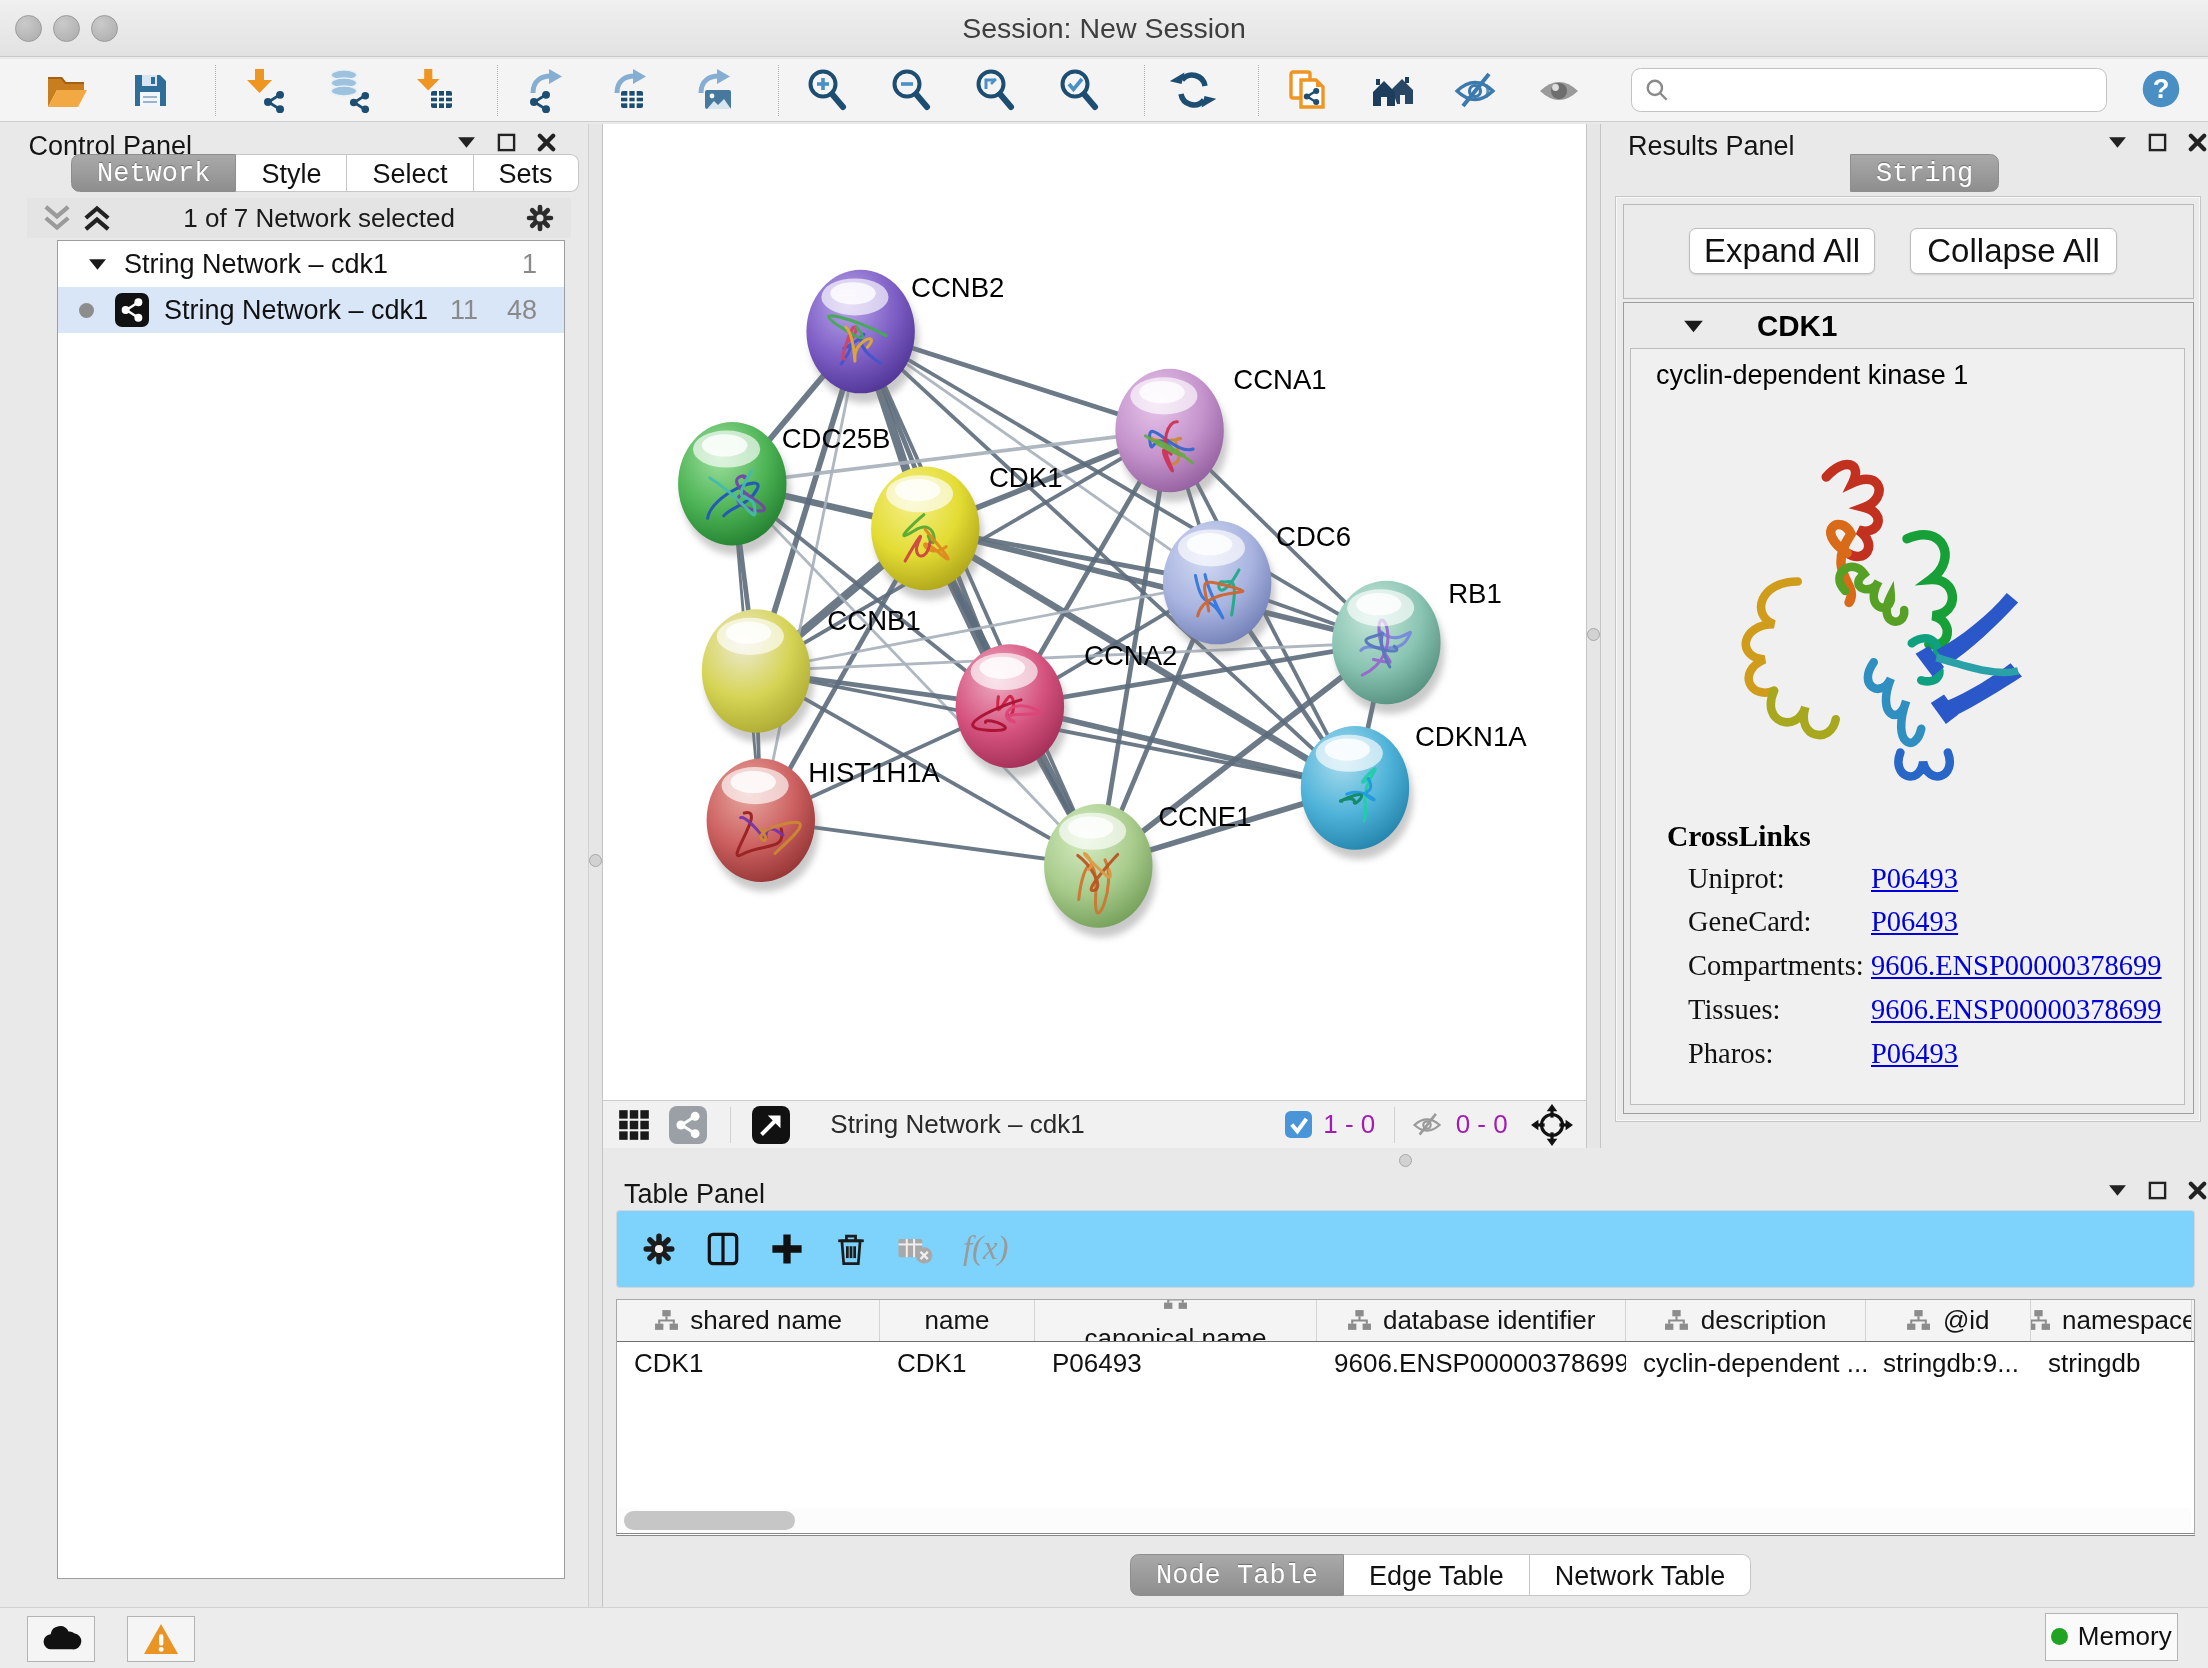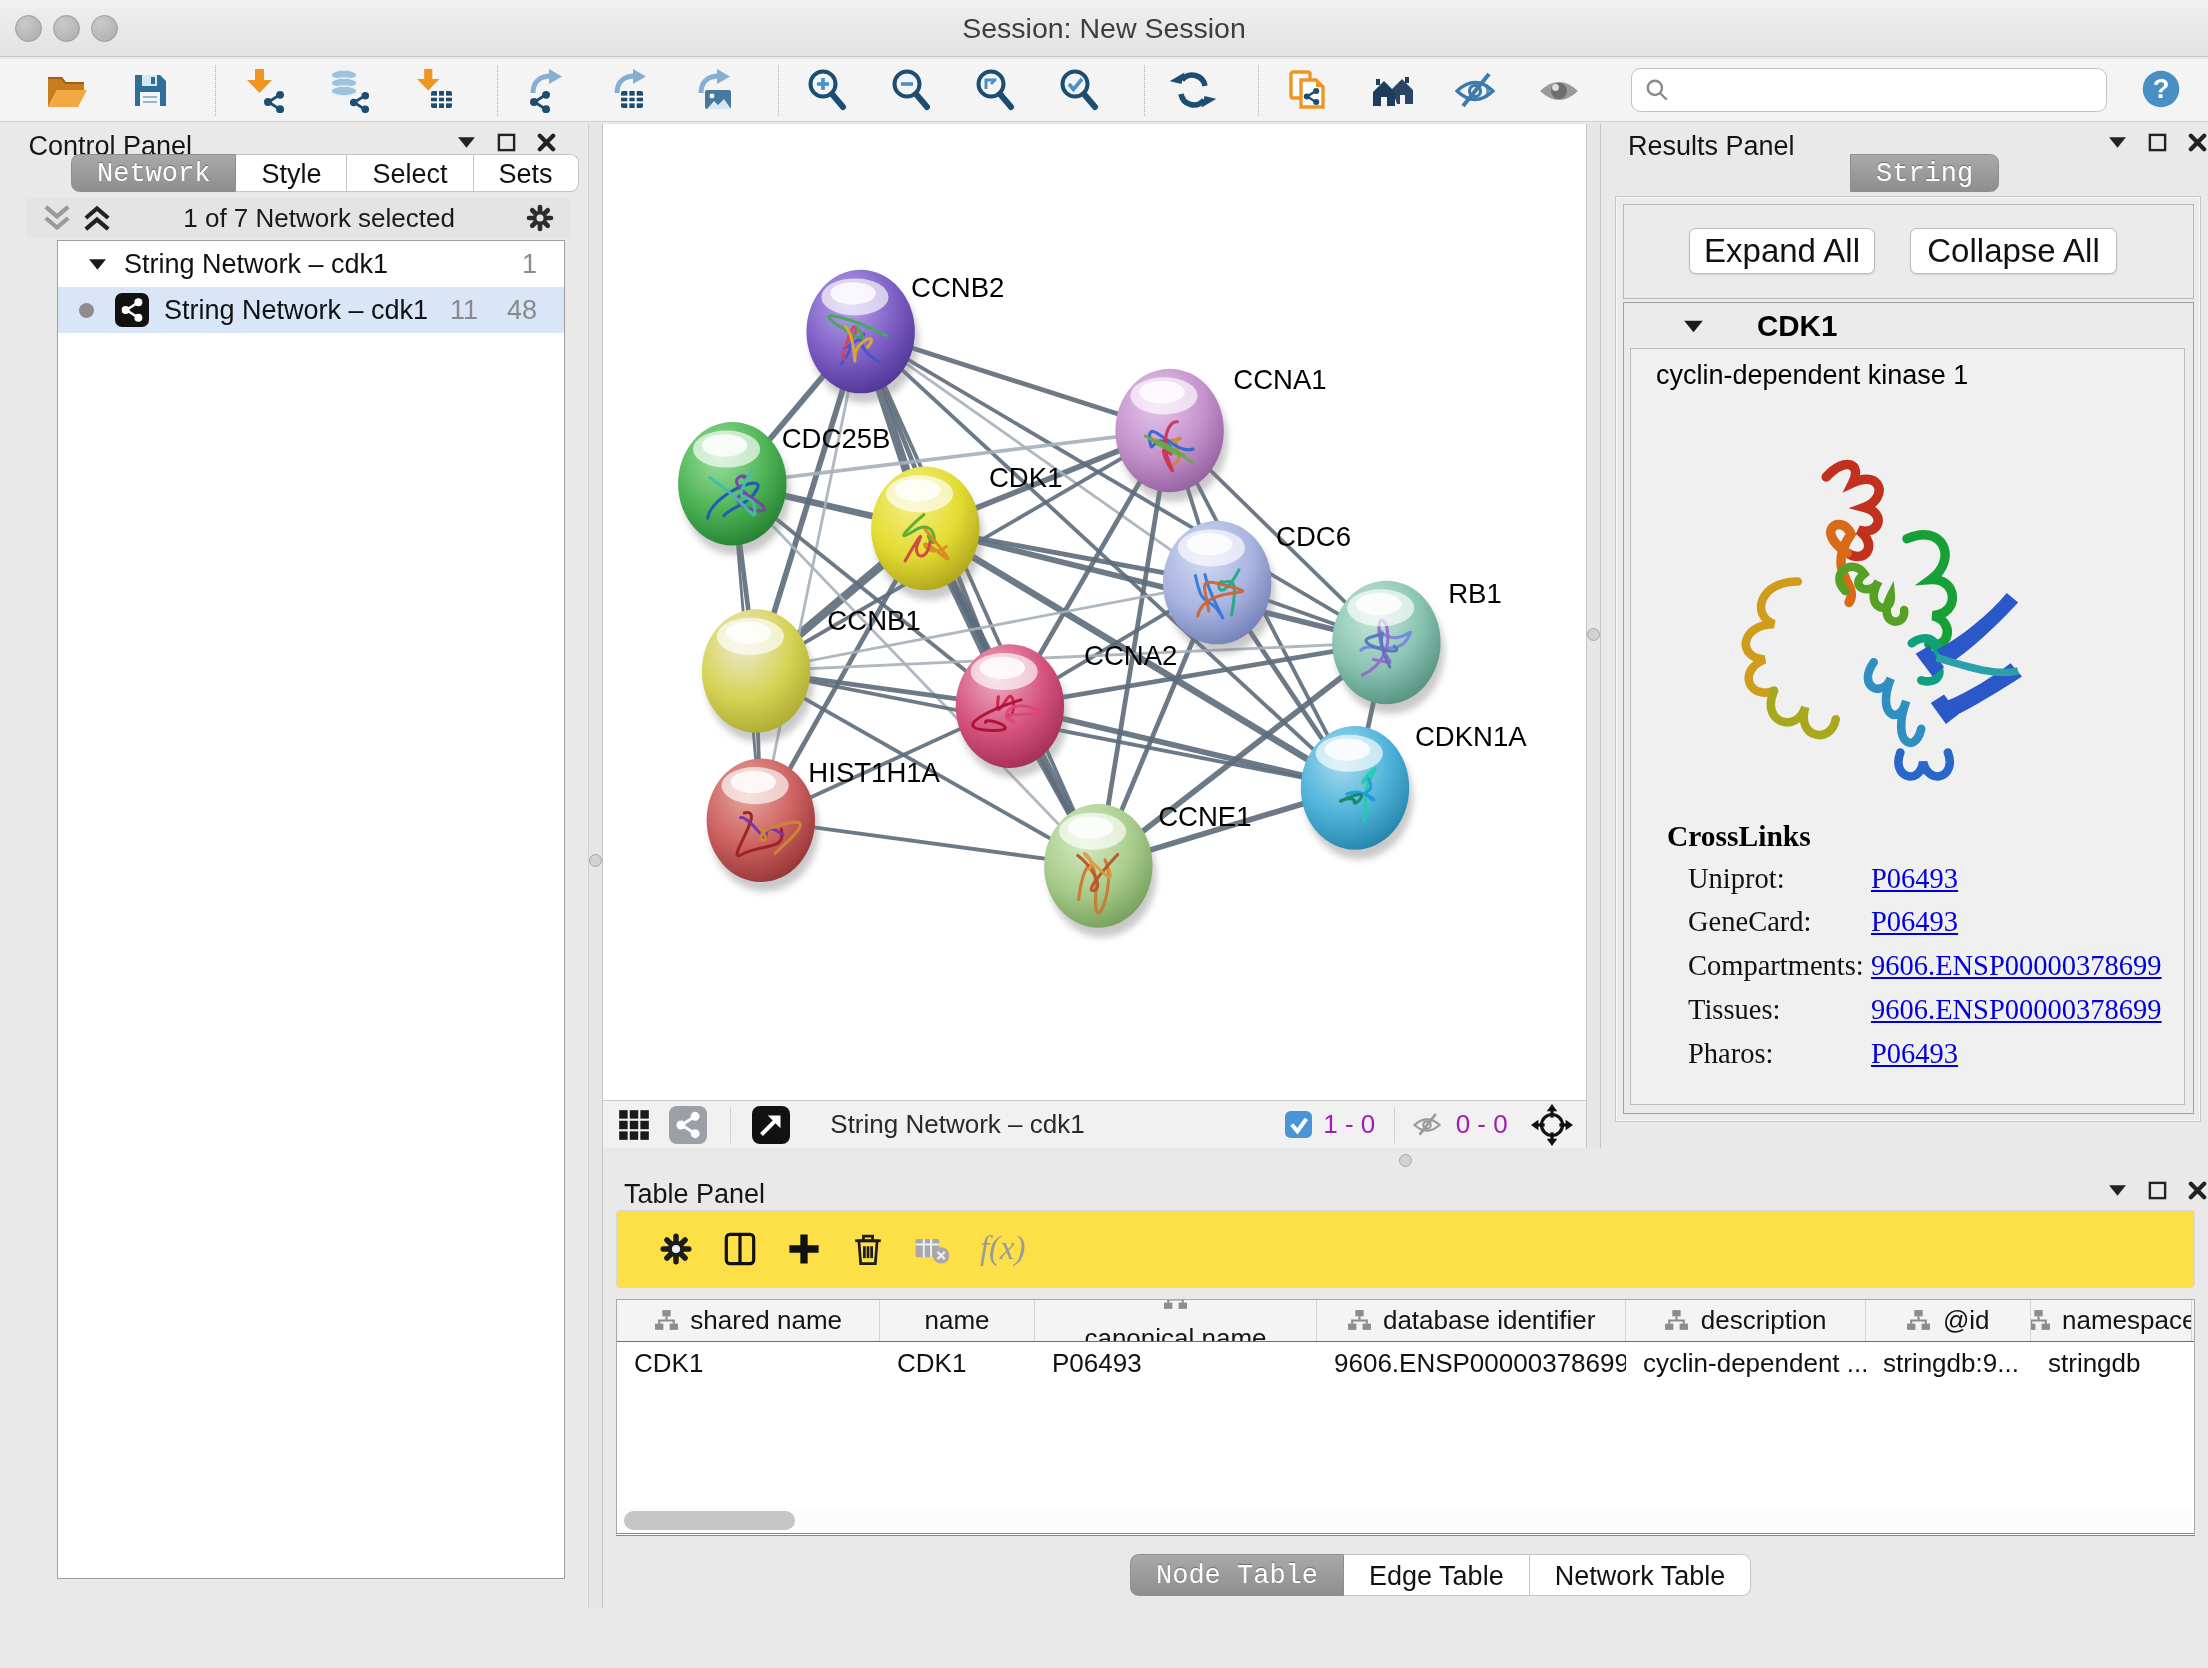--- a/index.html
+++ b/index.html
@@ -50,21 +50,21 @@
 #rp-outer { left:1615px; top:196px; width:586px; height:926px; background:#ebebeb; border:1.9px solid #c6c6c6; box-shadow:inset 0 0 0 1px #f8f8f8; }
 #rp-sub { left:1623px; top:204px; width:571px; height:95px; border:1px solid #b8b8b8; }
 #rp-cdk { left:1623px; top:302px; width:571px; height:812px; border:1px solid #9e9e9e; }
 #rp-inner { left:1630px; top:348px; width:555px; height:757px; background:#f0f0f0; border:1px solid #bdbdbd; }
 .btn { position:absolute; height:46px; background:#fff; border:1px solid #bdbdbd; border-radius:7px; font-size:33px; color:#111; display:flex; align-items:center; justify-content:center; box-shadow:0 1px 1.9px rgba(0,0,0,.12); }
 .serif { font-family:"Liberation Serif",serif; }
 .cl-row { position:absolute; font-size:28.5px; }
 .cl-label { color:#111; }
 .cl-link { color:#0000dd; text-decoration:underline; }
 
-#tp-toolbar { left:616px; top:1210px; width:1579px; height:78px; background:#fde047; border:1.9px solid #d6d6d6; border-radius:3.8px; display:flex; align-items:center; padding-left:38px; gap:22px; }
+#tp-toolbar { left:616px; top:1210px; width:1579px; height:78px; background:#7dd3fc; border:1.9px solid #d6d6d6; border-radius:3.8px; display:flex; align-items:center; padding-left:21px; gap:22px; }
 #tp-toolbar .ticon { margin:0; width:42px; height:42px; }
 #tbl { left:616px; top:1299px; width:1579px; height:237px; background:#fff; border:1.9px solid #a8a8a8; border-bottom:3.8px double #888; }
 #tbl-head { display:flex; height:42px; background:#f4f4f4; border-bottom:1.9px solid #6f6f6f; }
 .hcell { display:flex; align-items:center; justify-content:center; gap:11.4px; font-size:26px; color:#141414; border-right:1.9px solid #d4d4d4; overflow:hidden; white-space:nowrap; }
 .hcell svg { flex:0 0 auto; }
 #tbl-row { display:flex; height:42px; }
 .rcell { font-size:26px; color:#111; padding-left:17px; display:flex; align-items:center; overflow:hidden; white-space:nowrap; }
 #tbl-scroll { position:absolute; left:618px; top:1508px; width:1573px; height:25px; background:#fcfcfc; }
 #tbl-thumb { position:absolute; left:5.7px; top:2.9px; width:171px; height:19px; background:#c6c6c6; border-radius:9.5px; }
 #tp-tabs { position:absolute; left:1130px; top:1554px; display:flex; }
@@ -818,14 +818,32 @@
   </div>
   <div id="tbl-scroll">
       <div id="tbl-thumb"></div>
     </div>
   <div id="tp-tabs">
       <div class="tab active">Node Table</div>
       <div class="tab">Edge Table</div>
       <div class="tab">Network Table</div>
     </div>
 
+  <div id="statusbar" class="abs">
+    <div class="sbtn" style="left:27px">
+      <svg width="42" height="32" viewBox="0 0 44 34">
+          <path d="M12 28 a8 8 0 0 1 -1-16 a10 10 0 0 1 19-3 a7 7 0 0 1 6 2 a7.5 7.5 0 0 1 -2 17z" fill="#111"></path>
+        </svg>
+    </div>
+    <div class="sbtn" style="left:127px">
+      <svg width="38" height="34" viewBox="0 0 40 36">
+          <path d="M20 2 L38 34 H2 Z" fill="#eb9426"></path>
+          <rect x="18" y="13" width="4.5" height="12" rx="2" fill="#fff"></rect>
+          <circle cx="20.2" cy="29" r="2.6" fill="#fff"></circle>
+        </svg>
+    </div>
+    <div id="memory-btn">
+      <span id="memory-dot"></span>
+      <span>Memory</span>
+    </div>
+  </div>
 </div>
 
 
 </body></html>

